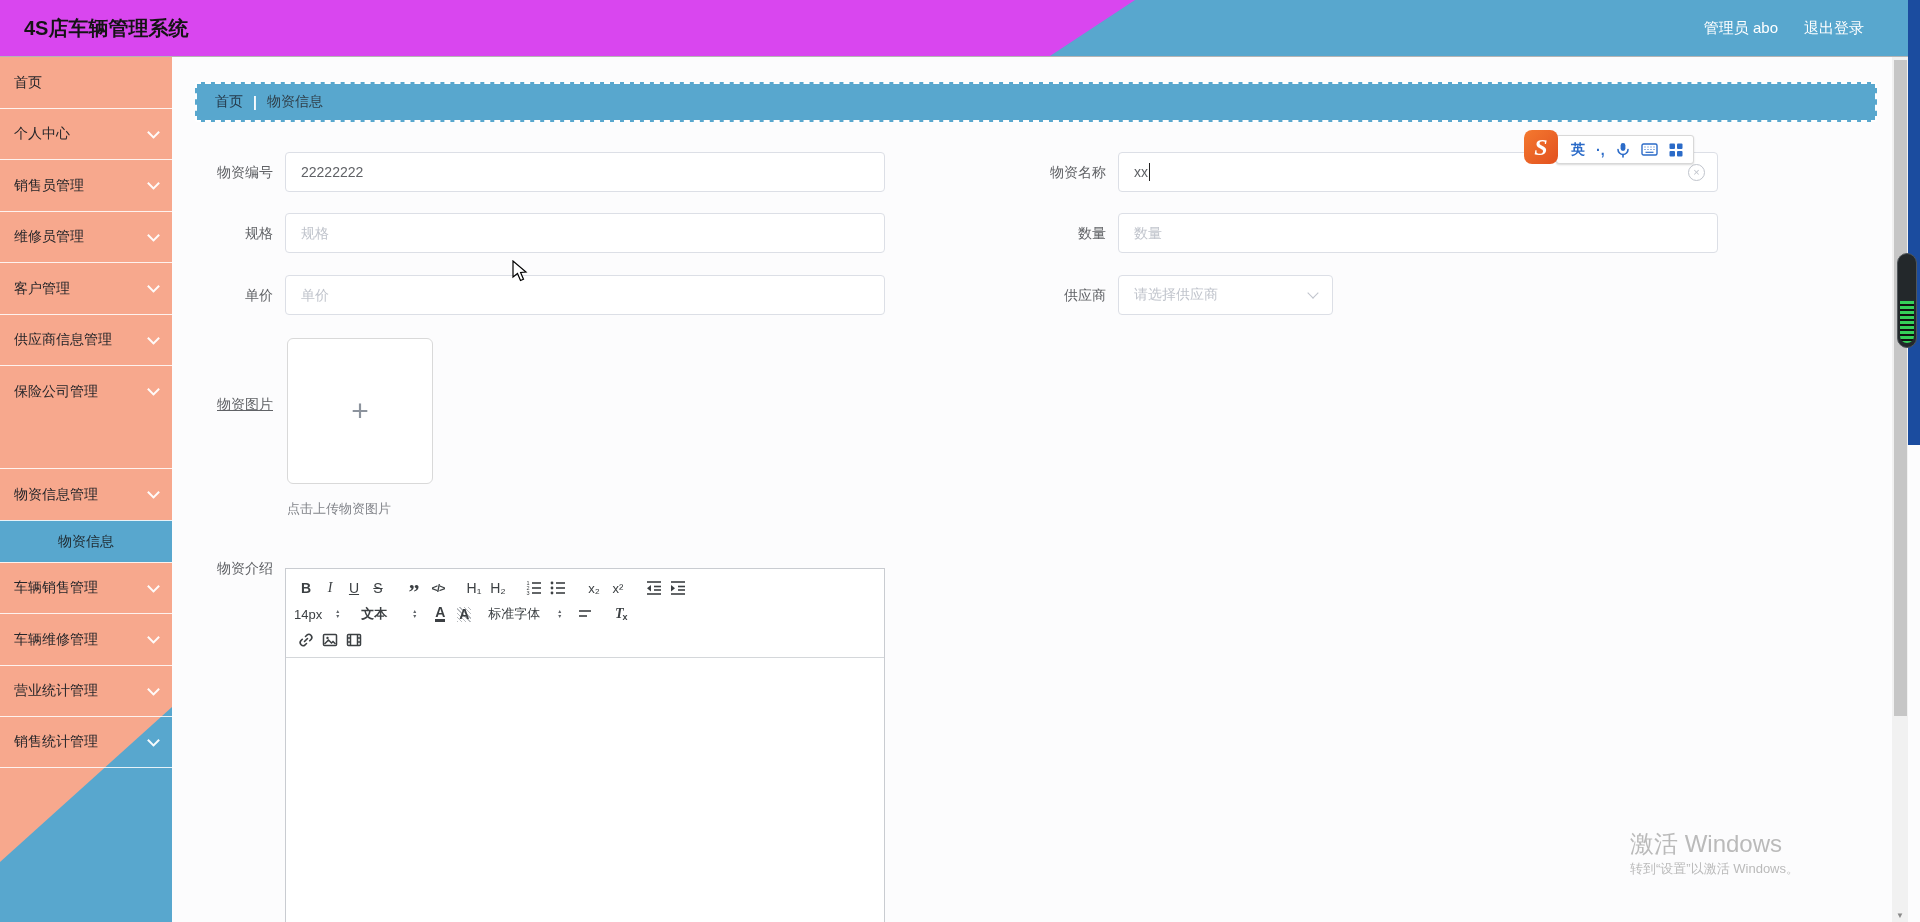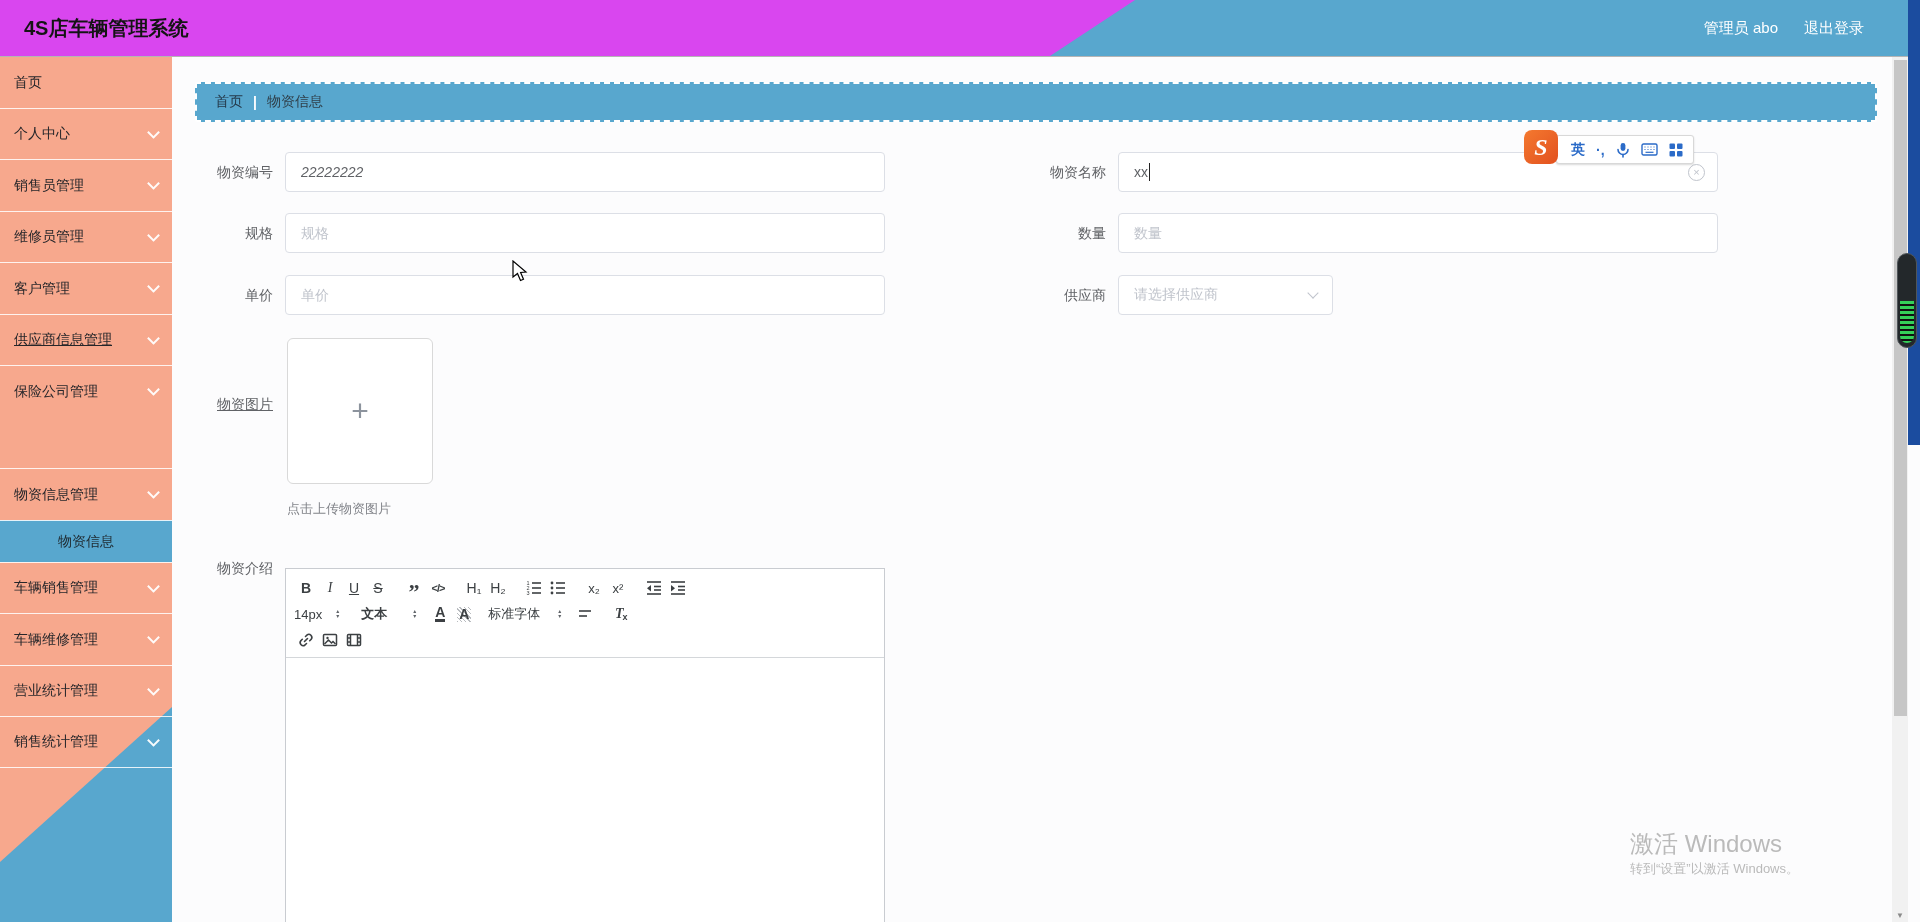--- a/index.html
+++ b/index.html
@@ -111,21 +111,21 @@
         <span class="chev"></span>
       </div>
     <div class="s-item" style="top:155px;height:51px;">
         <span>维修员管理</span>
         <span class="chev"></span>
       </div>
     <div class="s-item" style="top:206px;height:52px;">
         <span>客户管理</span>
         <span class="chev"></span>
       </div>
-    <div class="s-item" style="top:258px;height:51px;text-decoration:underline;">
+    <div class="s-item" style="top:258px;height:51px;">
         <span>供应商信息管理</span>
         <span class="chev"></span>
       </div>
     <div class="s-item" style="top:309px;height:52px;">
         <span>保险公司管理</span>
         <span class="chev"></span>
       </div>
     <div class="s-item" style="top:412px;height:52px;">
         <span>物资信息管理</span>
         <span class="chev"></span>
@@ -153,21 +153,21 @@
 
   <div class="content">
 
     <div class="crumb">
       <span class="crumb-home">首页</span>
       <span class="crumb-sep">|</span>
       <span class="crumb-cur">物资信息</span>
     </div>
 
     <div class="f-label" style="left:0;width:101px;top:96px;">物资编号</div>
-    <input class="f-input" style="left: 113px; top: 96px; width: 600px; font-style: italic;" value="22222222">
+    <input class="f-input" style="left: 113px; top: 96px; width: 600px;" value="22222222">
     <div class="f-label" style="left:820px;width:114px;top:96px;">物资名称</div>
     <input class="f-input" style="left: 946px; top: 96px; width: 600px;" value="xx">
     <div class="caret" style="left:977px;top:107px;"></div>
     <div class="clear-ic" style="left:1516px;top:108px;">×</div>
 
     <div class="f-label" style="left:0;width:101px;top:157px;">规格</div>
     <input class="f-input" style="left: 113px; top: 157px; width: 600px;" placeholder="规格">
     <div class="f-label" style="left:820px;width:114px;top:157px;">数量</div>
     <input class="f-input" style="left: 946px; top: 157px; width: 600px;" placeholder="数量">
 

